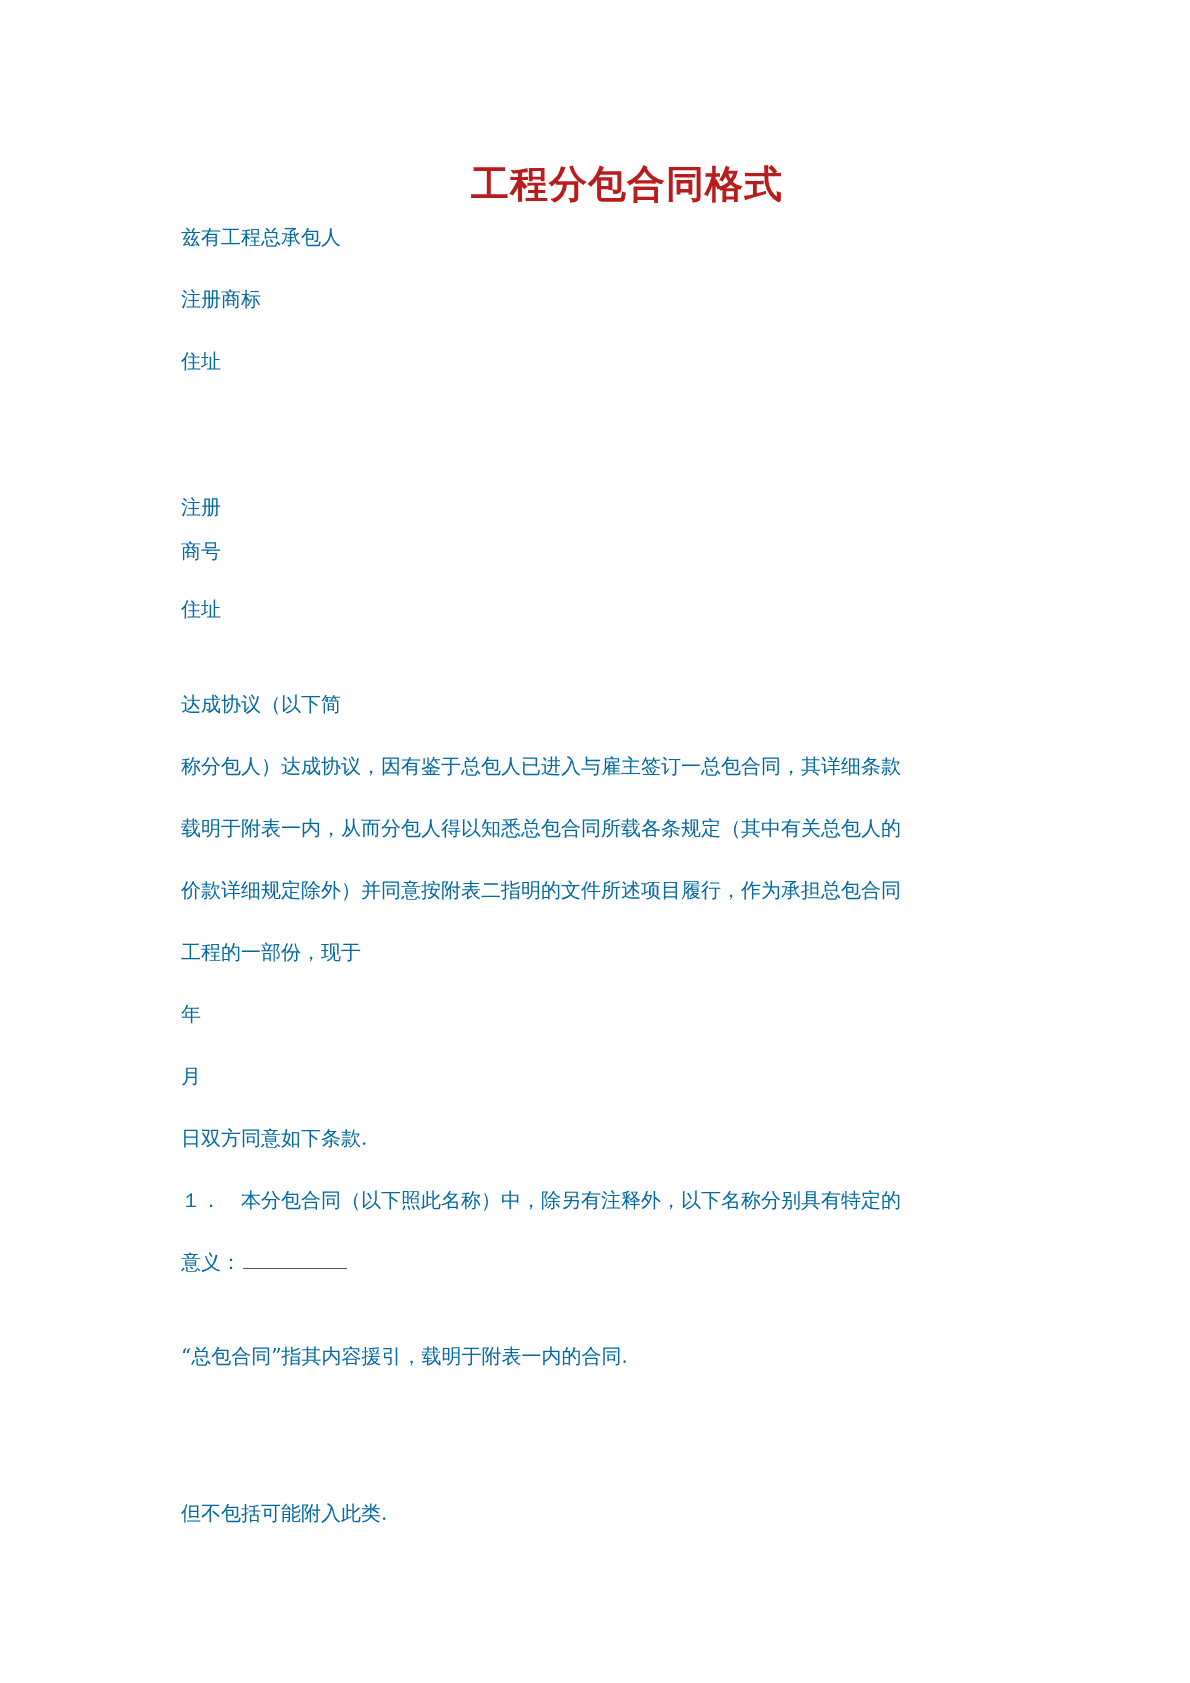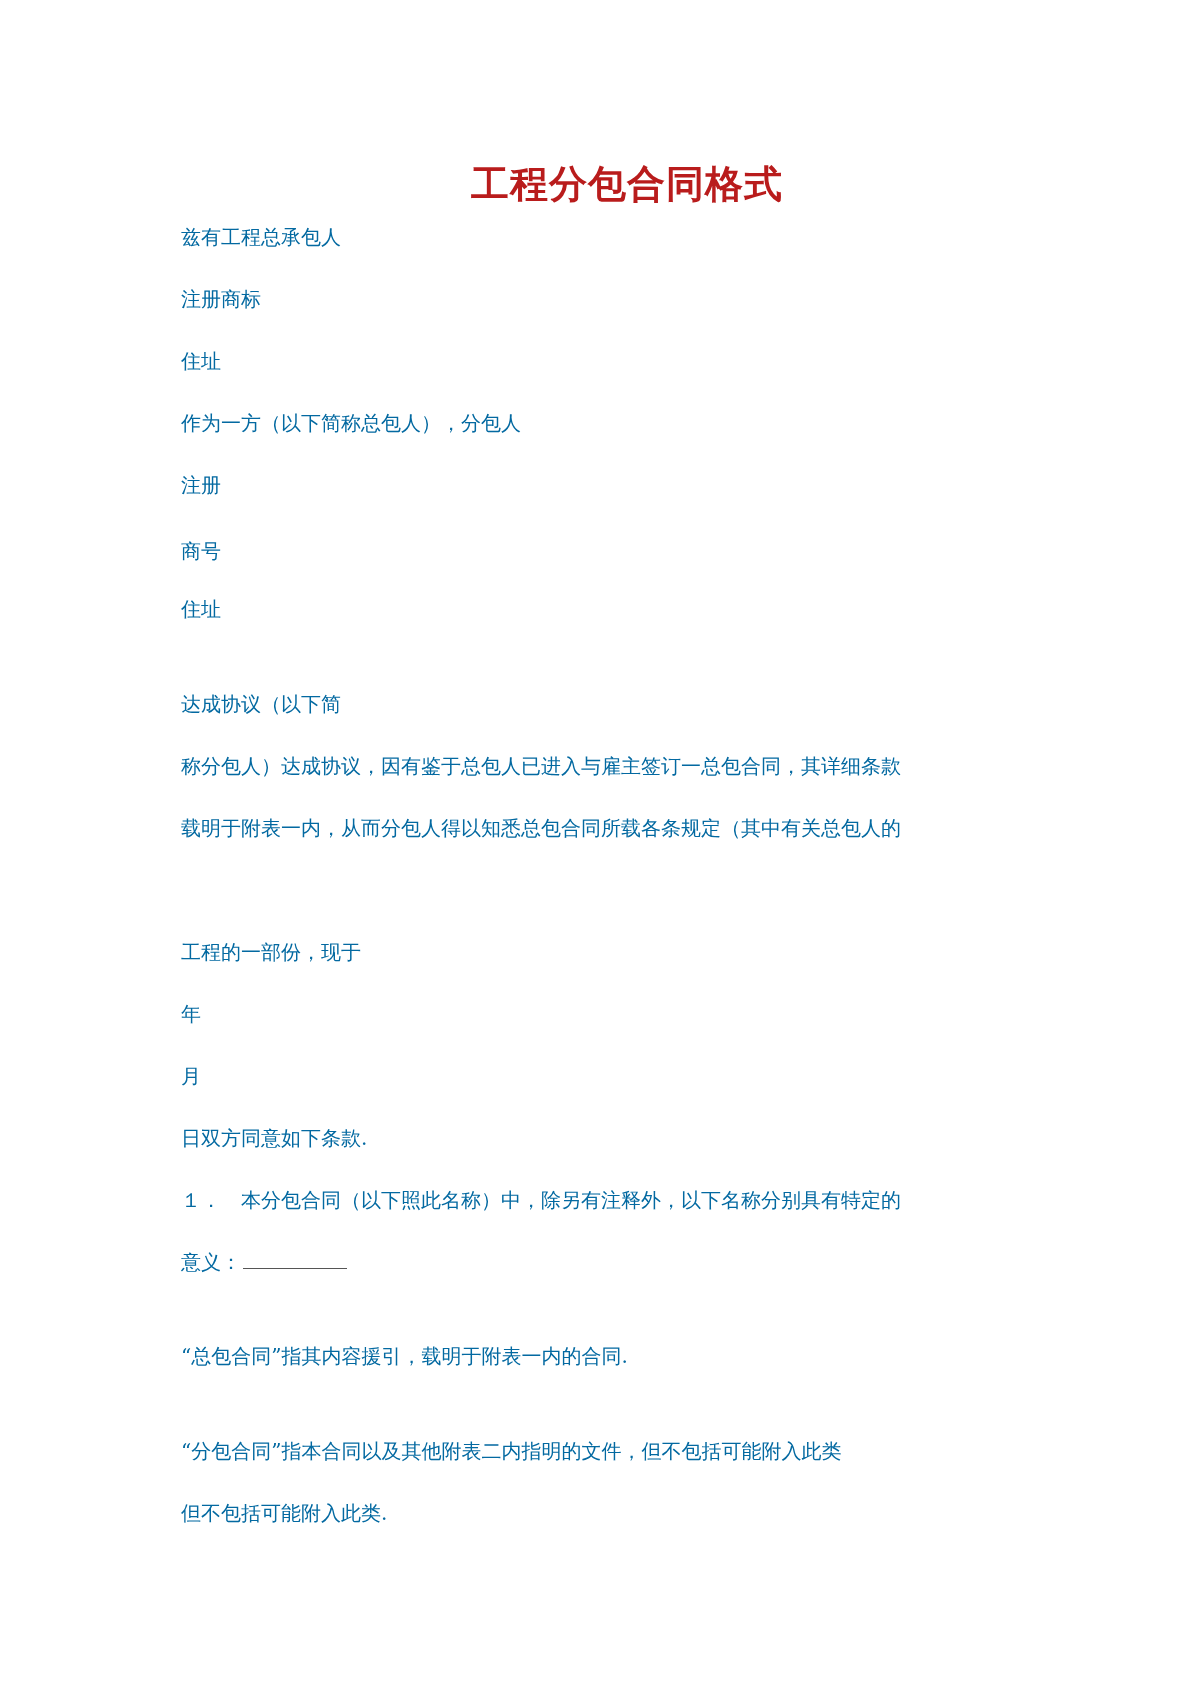--- a/index.html
+++ b/index.html
@@ -53,31 +53,30 @@
   </style>
 </head>
 <body>
 
 <div class="page">
   <div class="title">工程分包合同格式</div>
 
   <div class="line" style="top:223px">兹有工程总承包人</div>
   <div class="line" style="top:285px">注册商标</div>
   <div class="line" style="top:347px">住址</div>
-  <div class="line" style="top:409px">作为一方（以下简称总包人），分包人</div>
-  <div class="line" style="top:471px">注册</div>
+  <div class="line" style="top:493px">注册</div>
   <div class="line" style="top:537px">商号</div>
   <div class="line" style="top:595px">住址</div>
   <div class="line" style="top:690px">达成协议（以下简</div>
   <div class="line" style="top:814px">载明于附表一内，从而分包人得以知悉总包合同所载各条规定（其中有关总包人的</div>
   <div class="line" style="top:752px">称分包人）达成协议，因有鉴于总包人已进入与雇主签订一总包合同，其详细条款</div>
+  <div class="line" style="top:876px">价款详细规定除外）并同意按附表二指明的文件所述项目履行，作为承担总包合同</div>
   <div class="line" style="top:938px">工程的一部份，现于</div>
   <div class="line" style="top:1000px">年</div>
   <div class="line" style="top:1062px">月</div>
   <div class="line" style="top:1124px">日双方同意如下条款.</div>
   <div class="line" style="top:1186px">１．　本分包合同（以下照此名称）中，除另有注释外，以下名称分别具有特定的</div>
   <div class="line" style="top:1248px">
     <span>意义：</span><span class="blank"></span>
   </div>
   <div class="line" style="top:1342px">“总包合同”指其内容援引，载明于附表一内的合同.</div>
-  <div class="line" style="top:1437px">“分包合同”指本合同以及其他附表二内指明的文件，但不包括可能附入此类</div>
   <div class="line" style="top:1499px">但不包括可能附入此类.</div>
 </div>
 
 </body></html>

